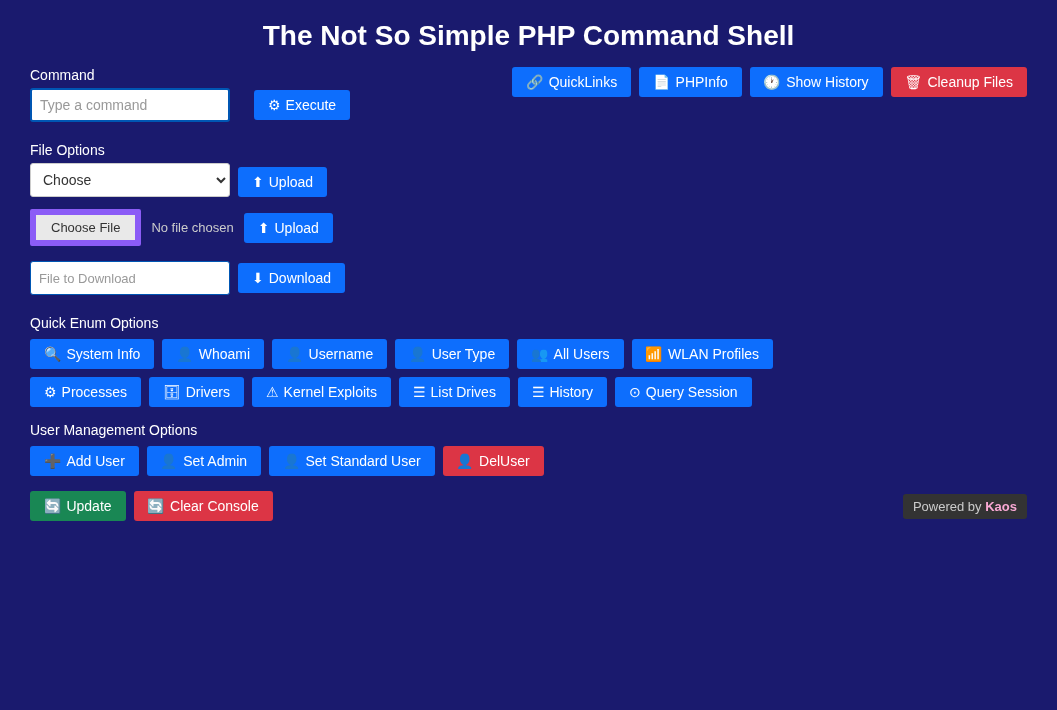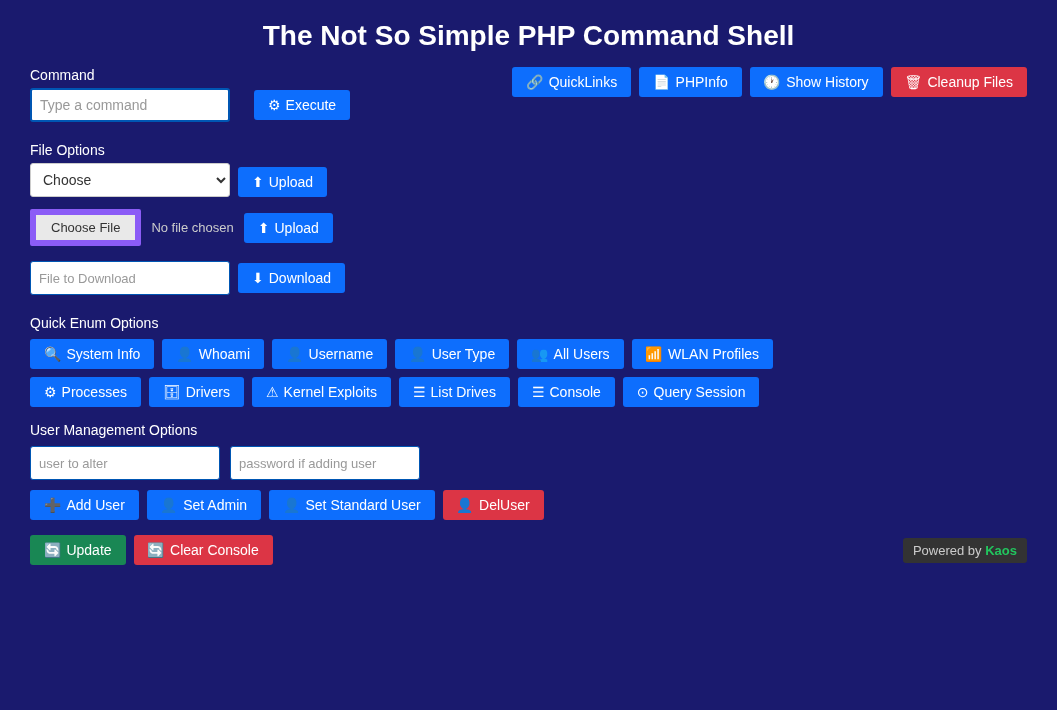--- a/index.html
+++ b/index.html
@@ -165,21 +165,21 @@
       gap: 8px;
     }
     .powered-by {
       font-size: 13px;
       color: #ccc;
       background: #333;
       padding: 5px 10px;
       border-radius: 3px;
     }
     .powered-by span.kaos {
-      color: #22c55e;
+      color: #f9a8d4;
       font-weight: bold;
     }
 
     
     .header-row {
       display: flex;
       justify-content: space-between;
       align-items: flex-start;
       margin-bottom: 8px;
     }
@@ -301,35 +301,31 @@
       <button class="btn btn-blue">
         <span>⚠</span>
         <span>Kernel Exploits</span>
       </button>
       <button class="btn btn-blue">
         <span>☰</span>
         <span>List Drives</span>
       </button>
       <button class="btn btn-blue">
         <span>☰</span>
-        <span>Console</span>
+        <span>History</span>
       </button>
       <button class="btn btn-blue">
         <span>⊙</span>
         <span>Query Session</span>
       </button>
     </div>
   </div>
 
   <div class="user-mgmt-section">
     <div class="section-label">User Management Options</div>
-    <div class="user-inputs-row">
-      <input type="text" class="user-input" placeholder="user to alter" style="">
-      <input type="text" class="user-input" placeholder="password if adding user" style="">
-    </div>
     <div class="btn-row">
       <button class="btn btn-blue">
         <span>➕</span>
         <span>Add User</span>
       </button>
       <button class="btn btn-blue">
         <span>👤</span>
         <span>Set Admin</span>
       </button>
       <button class="btn btn-blue">

